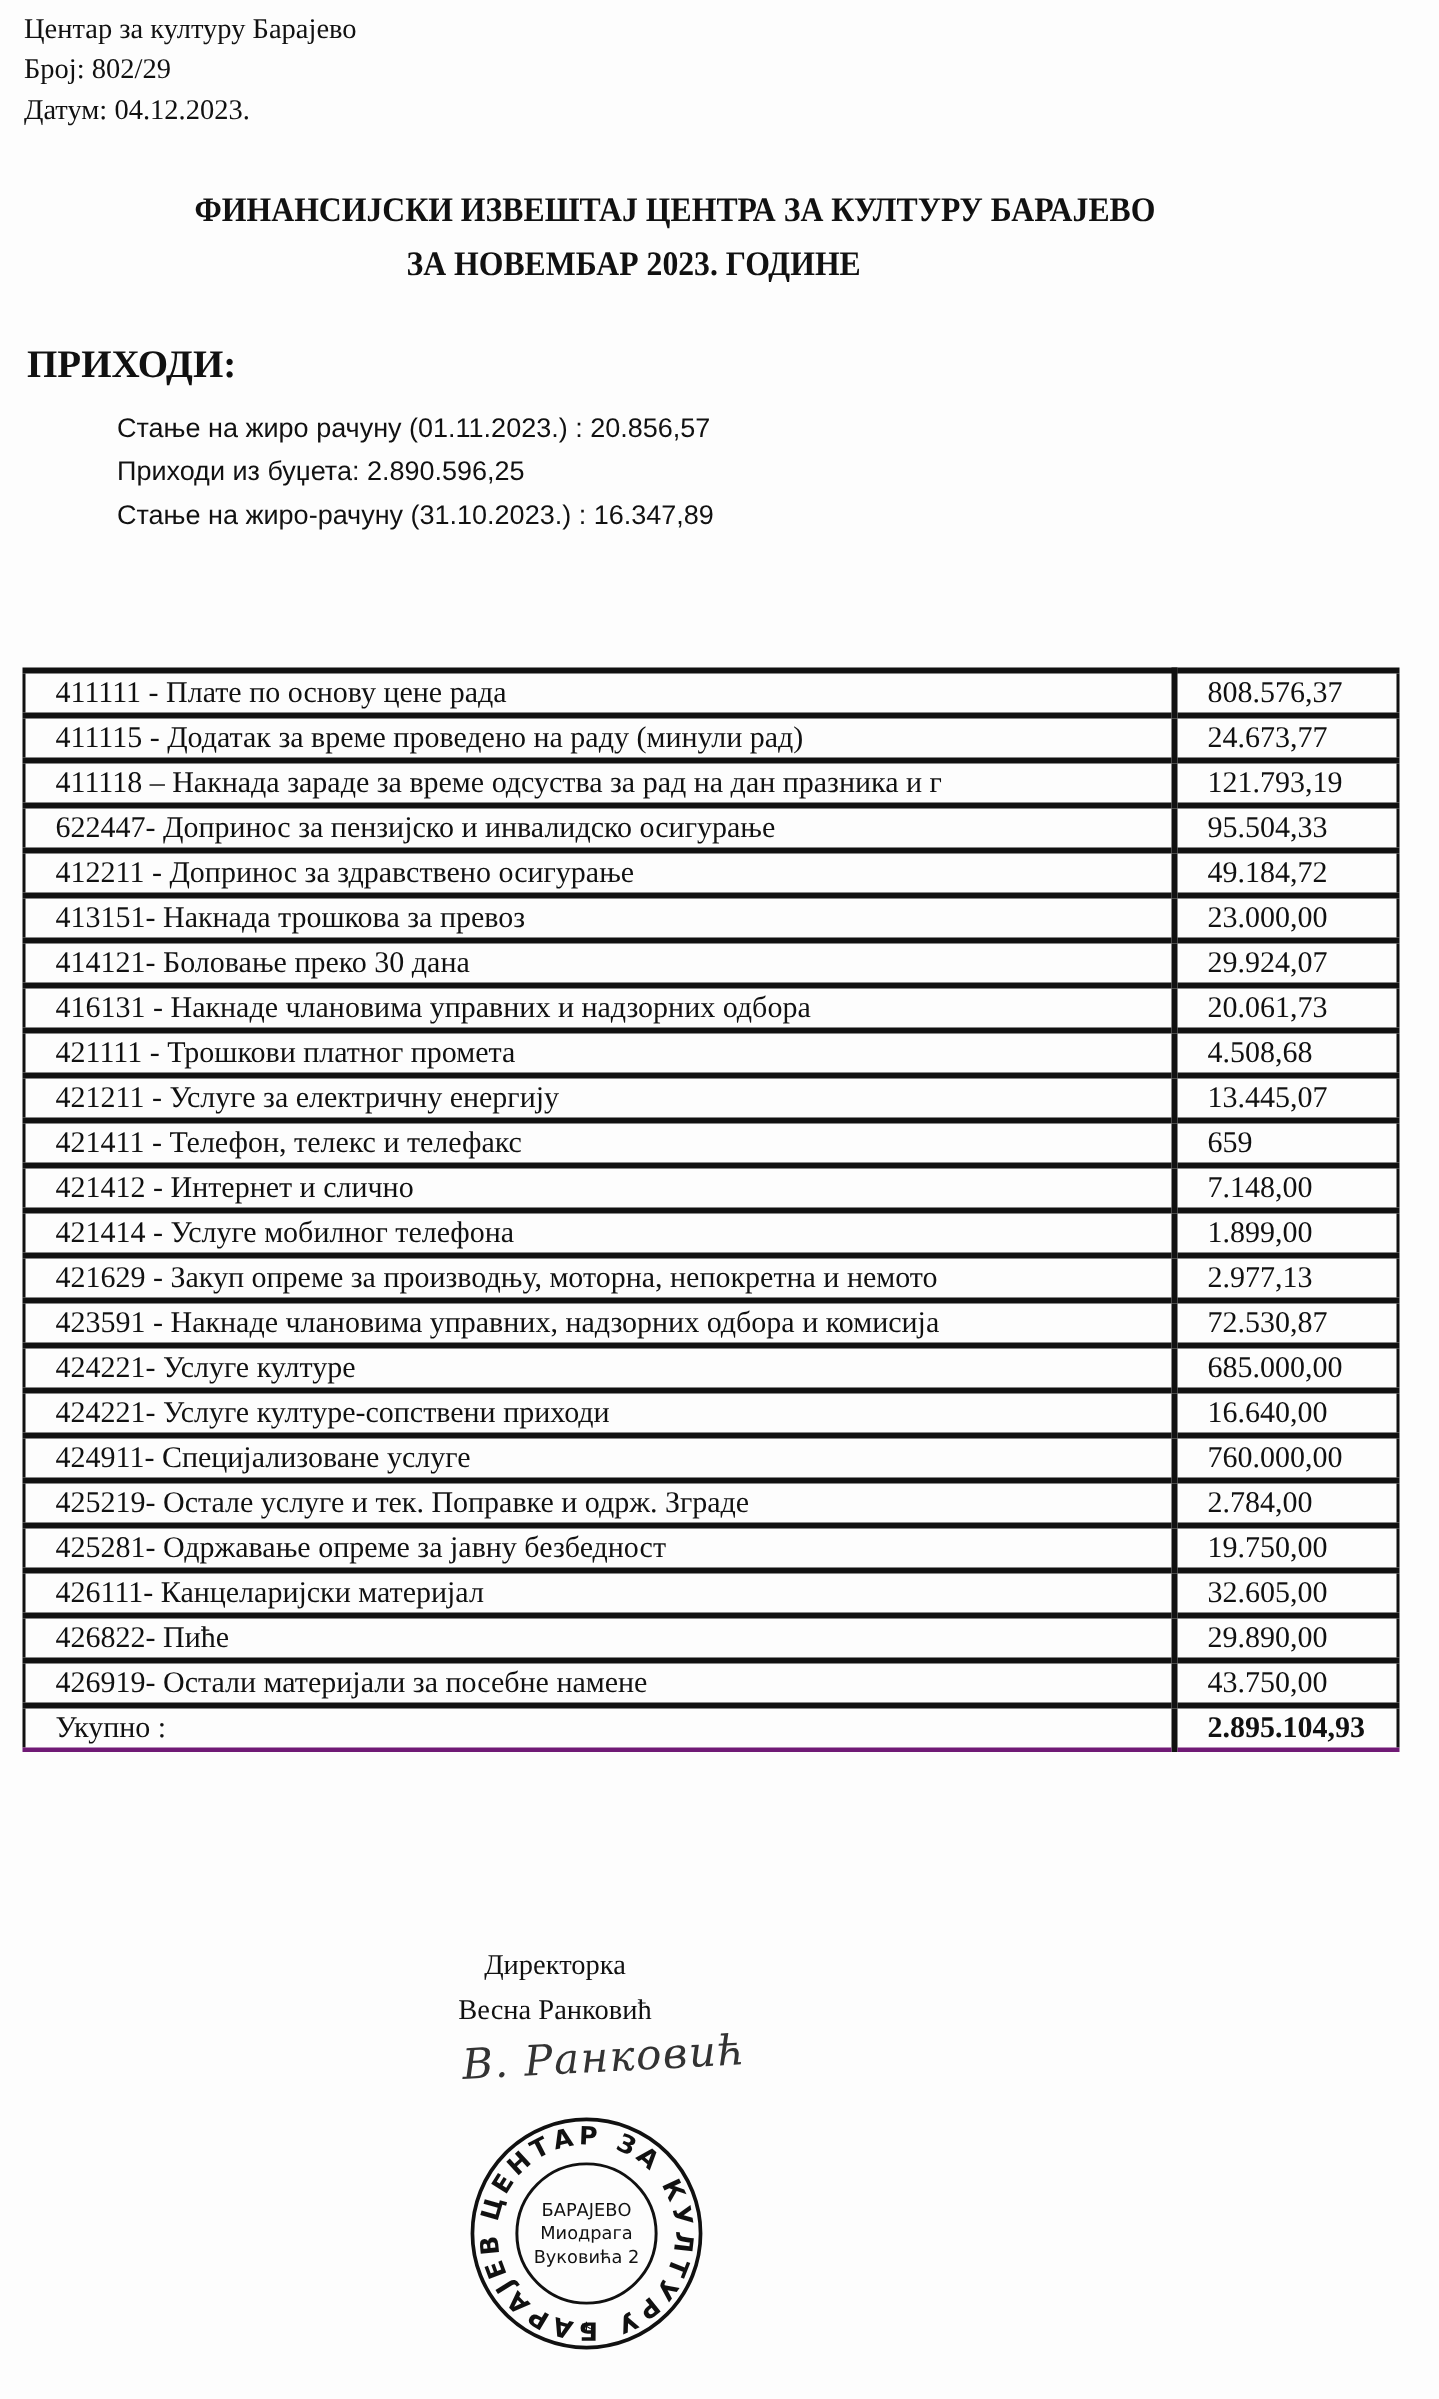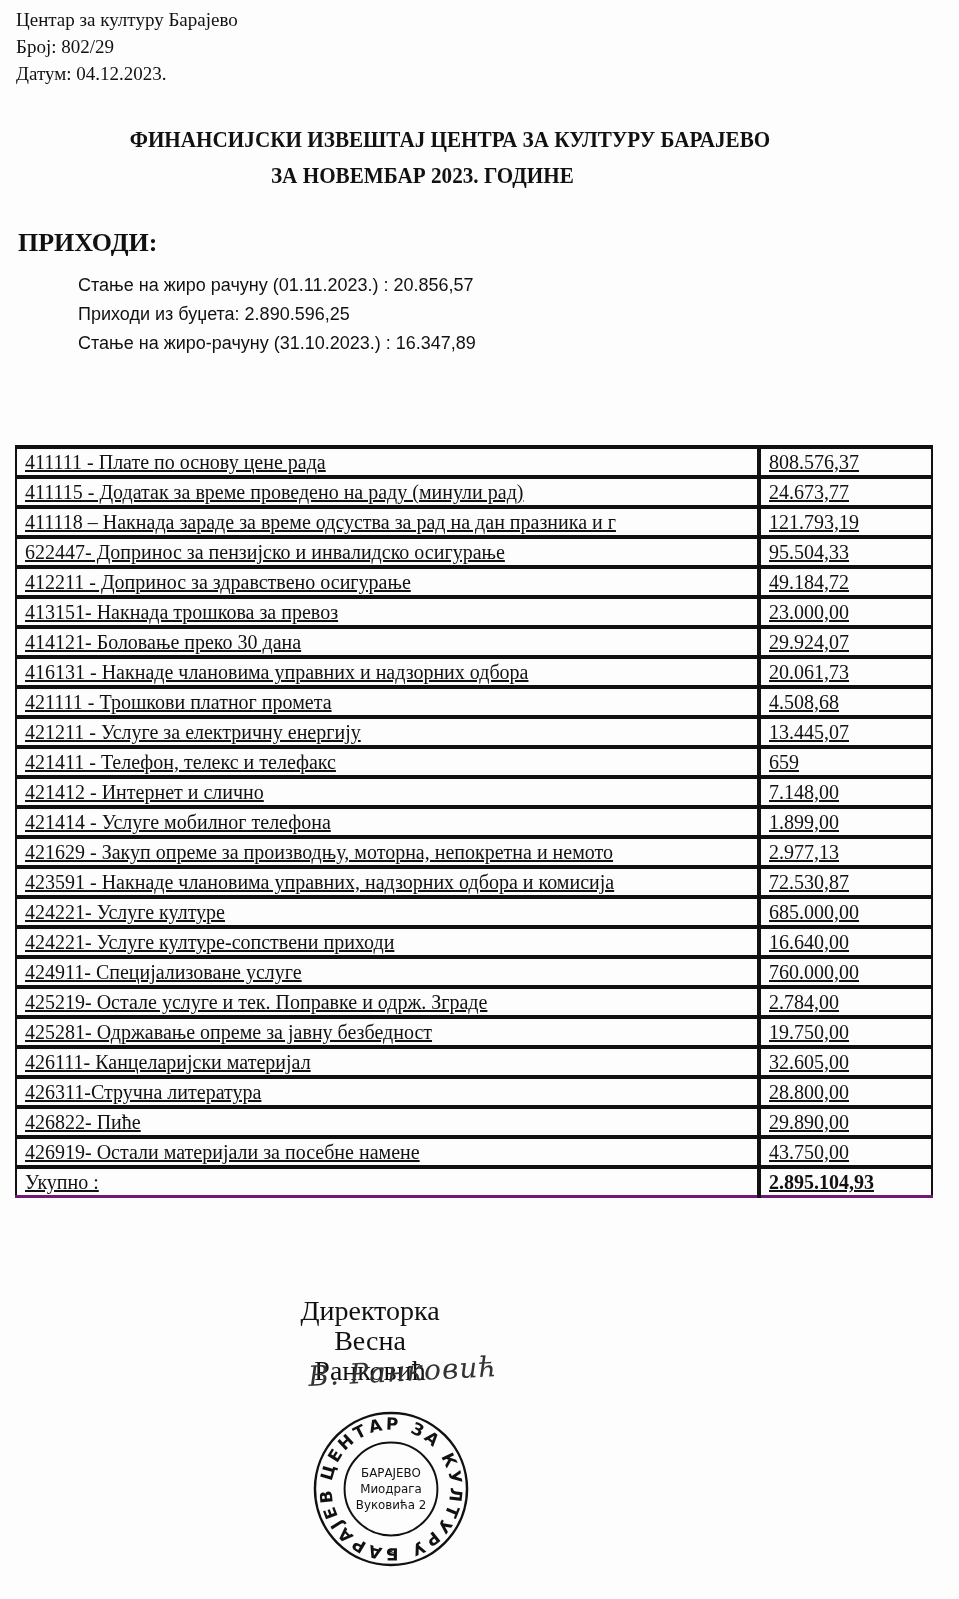--- a/index.html
+++ b/index.html
@@ -16,28 +16,28 @@
   .section { position: absolute; left: 18px; top: 228px; font-weight: bold; font-size: 26px; }
   .balances {
     position: absolute; left: 78px; top: 271px; font-family: "Liberation Sans", "DejaVu Sans", sans-serif;
     font-size: 18px; line-height: 29px;
   }
   table.ledger {
     position: absolute; left: 15px; top: 445px; width: 918px; border-collapse: collapse;
     font-size: 20px;
   }
   .ledger td {
-    border: 2px solid #111; border-top: 4px solid #111; height: 26px; padding: 0 8px;
-    white-space: nowrap; overflow: hidden; line-height: 26px; text-decoration: underline;
+    border: 2px solid #111; border-top: 4px solid #111; height: 26px; padding: 0 20px;
+    white-space: nowrap; overflow: hidden; line-height: 26px;
   }
   .ledger td.desc { width: 724px; max-width: 724px; text-overflow: clip; border-right: 4px solid #111; }
   .ledger td.amt { text-align: left; }
   .ledger tr.total td.amt { font-weight: bold; }
   .ledger tr:last-child td { border-bottom: 3px solid #701a75; }
-  .sign { position: absolute; left: 280px; top: 1296px; font-size: 28px; line-height: 30px; text-align: center; width: 180px; }
+  .sign { position: absolute; left: 280px; top: 1296px; font-size: 19px; line-height: 30px; text-align: center; width: 180px; }
   .signature {
     position: absolute; left: 308px; top: 1355px; font-family: "DejaVu Serif", serif; font-style: italic;
     font-size: 28px; color: #333; letter-spacing: 1px; transform: rotate(-3deg);
   }
   .stamp { position: absolute; left: 312px; top: 1410px; width: 158px; height: 158px; }
 </style>
 </head>
 <body>
 
 <div class="hdr">
@@ -139,24 +139,20 @@
       </tr>
       <tr>
         <td class="desc">425281- Одржавање опреме за јавну безбедност</td>
         <td class="amt">19.750,00</td>
       </tr>
       <tr>
         <td class="desc">426111- Канцеларијски материјал</td>
         <td class="amt">32.605,00</td>
       </tr>
       <tr>
-        <td class="desc">426311-Стручна литература</td>
-        <td class="amt">28.800,00</td>
-      </tr>
-      <tr>
         <td class="desc">426822- Пиће</td>
         <td class="amt">29.890,00</td>
       </tr>
       <tr>
         <td class="desc">426919- Остали материјали за посебне намене</td>
         <td class="amt">43.750,00</td>
       </tr>
       <tr class="total">
         <td class="desc">Укупно :</td>
         <td class="amt">2.895.104,93</td>

